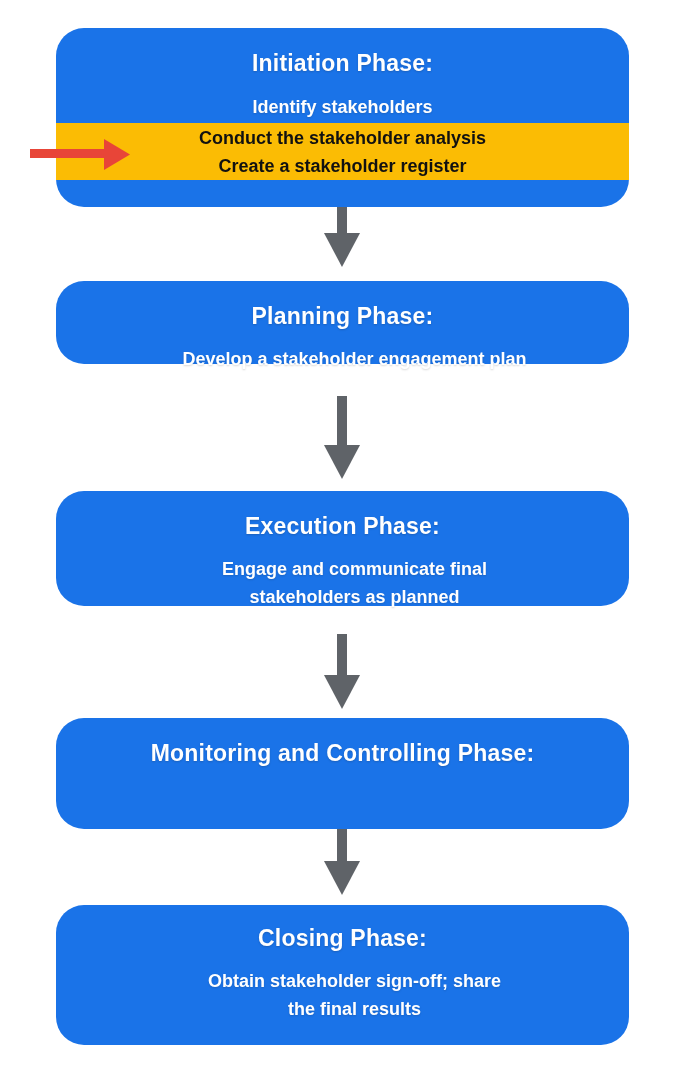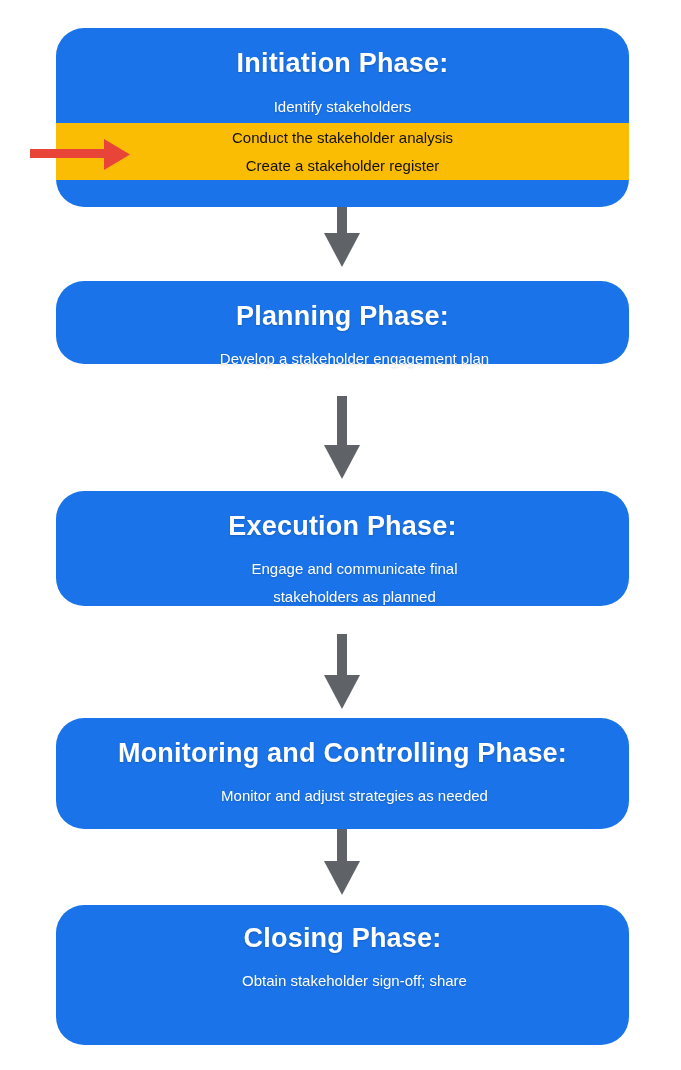--- a/index.html
+++ b/index.html
@@ -19,29 +19,29 @@
     position: absolute;
     left: 56px;
     width: 573px;
     background: var(--box_blue, #1a73e8);
     border-radius: 28px;
     color: var(--text_white, #ffffff);
     text-align: center;
     box-sizing: border-box;
   }
   .phase-title {
-    font-size: 27px;
+    font-size: 23px;
     font-weight: bold;
     line-height: 31px;
     letter-spacing: 0.2px;
     text-shadow: 0 1px 2px rgba(32,33,36,0.22);
   }
   .phase-line {
-    font-size: 15px;
-    font-weight: normal;
+    font-size: 18px;
+    font-weight: bold;
     line-height: 28px;
     text-shadow: 0 1px 2px rgba(32,33,36,0.18);
     text-align: center;
   }
   
   #box-initiation .phase-title { margin-top: 20px; }
   #box-initiation .first-line { margin-top: 16px; line-height: 24px; }
   .highlight-band {
     position: absolute;
     left: 0;
@@ -131,30 +131,28 @@
     </div>
   </div>
 
   <div class="down-arrow" style="top:634px;">
     <div class="shaft" style="height:41px;"></div>
     <div class="head"></div>
   </div>
 
   <div class="phase-box simple" style="top:718px; height:111px;">
     <div class="phase-title">Monitoring and Controlling Phase:</div>
-    <div class="body">
-      <div class="phase-line">Monitor and adjust strategies as needed</div>
-    </div>
   </div>
 
   <div class="down-arrow" style="top:829px;">
     <div class="shaft" style="height:32px;"></div>
     <div class="head"></div>
   </div>
 
   <div class="phase-box simple" id="box-closing" style="top:905px; height:140px;">
     <div class="phase-title">Closing Phase:</div>
     <div class="body">
       <div class="phase-line">Obtain stakeholder sign-off; share</div>
+      <div class="phase-line">the final results</div>
     </div>
   </div>
 
 </div>
 
 </body></html>

